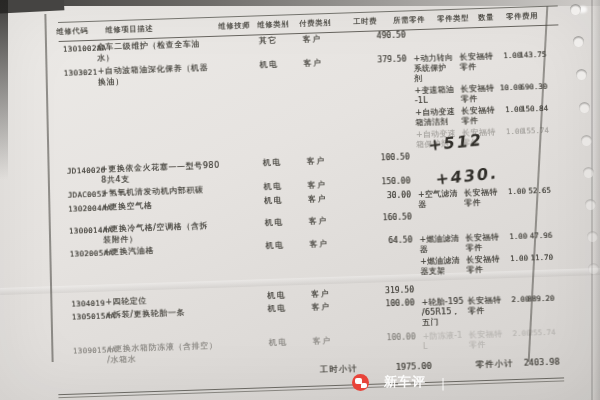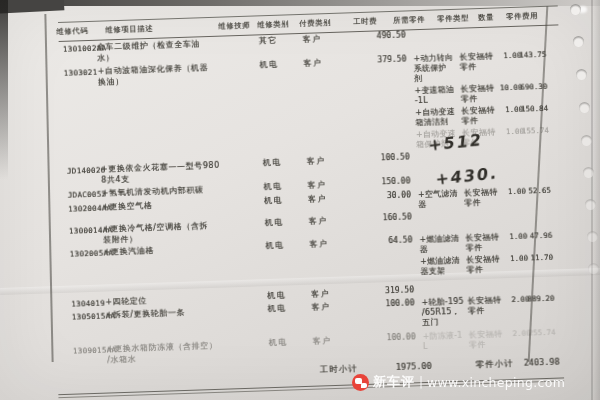--- a/index.html
+++ b/index.html
@@ -70,21 +70,21 @@
   .subtotal{position:relative;height:15px;margin-top:3px;font-size:8.5px;}
   .st-lab-label{position:absolute;left:250px;letter-spacing:1px;}
   .st-lab-val{position:absolute;left:300px;width:62px;text-align:right;
     font-family:"DejaVu Sans Mono",monospace;}
   .st-parts-label{position:absolute;left:406px;letter-spacing:1px;}
   .st-parts-val{position:absolute;left:430px;width:60px;text-align:right;
     font-family:"DejaVu Sans Mono",monospace;}
   .bottom-rule{position:relative;left:-12px;width:506px;height:2px;margin-top:6px;
     border-top:1.5px solid rgba(70,68,62,.75);border-bottom:1px solid rgba(70,68,62,.55);}
   
-  .watermark{position:absolute;left:352px;top:373px;display:flex;align-items:center;gap:4px;
+  .watermark{position:absolute;left:352px;top:373px;display:flex;align-items:flex-end;gap:15px;
     color:rgba(255,255,255,.92);}
   .wm-logo{position:relative;width:17px;height:17px;border-radius:50%;background:#e8443a;
     flex:0 0 auto;}
   .wm-logo::before{content:"";position:absolute;left:3px;top:4px;width:7px;height:6px;
     background:#fff;border-radius:2px 2px 0 2px;}
   .wm-logo::after{content:"";position:absolute;right:2.5px;bottom:3px;width:6px;height:5px;
     background:#fff;border-radius:2px 2px 2px 0;}
   .wm-brand{font-size:13px;font-weight:bold;letter-spacing:1px;}
   .wm-sep{font-size:12px;opacity:.9;}
   .wm-url{font-size:12.5px;letter-spacing:.3px;}
@@ -304,15 +304,14 @@
       <span class="st-parts-label">零件小计</span>
       <span class="st-parts-val">2403.98</span>
     </div>
     <div class="bottom-rule"></div>
   </div>
 
   <div class="watermark">
     <span class="wm-logo"></span>
     <span class="wm-brand">新车评</span>
     <span class="wm-sep">|</span>
-    <span class="wm-url">www.xincheping.com</span>
   </div>
 </div>
 
 </body></html>

